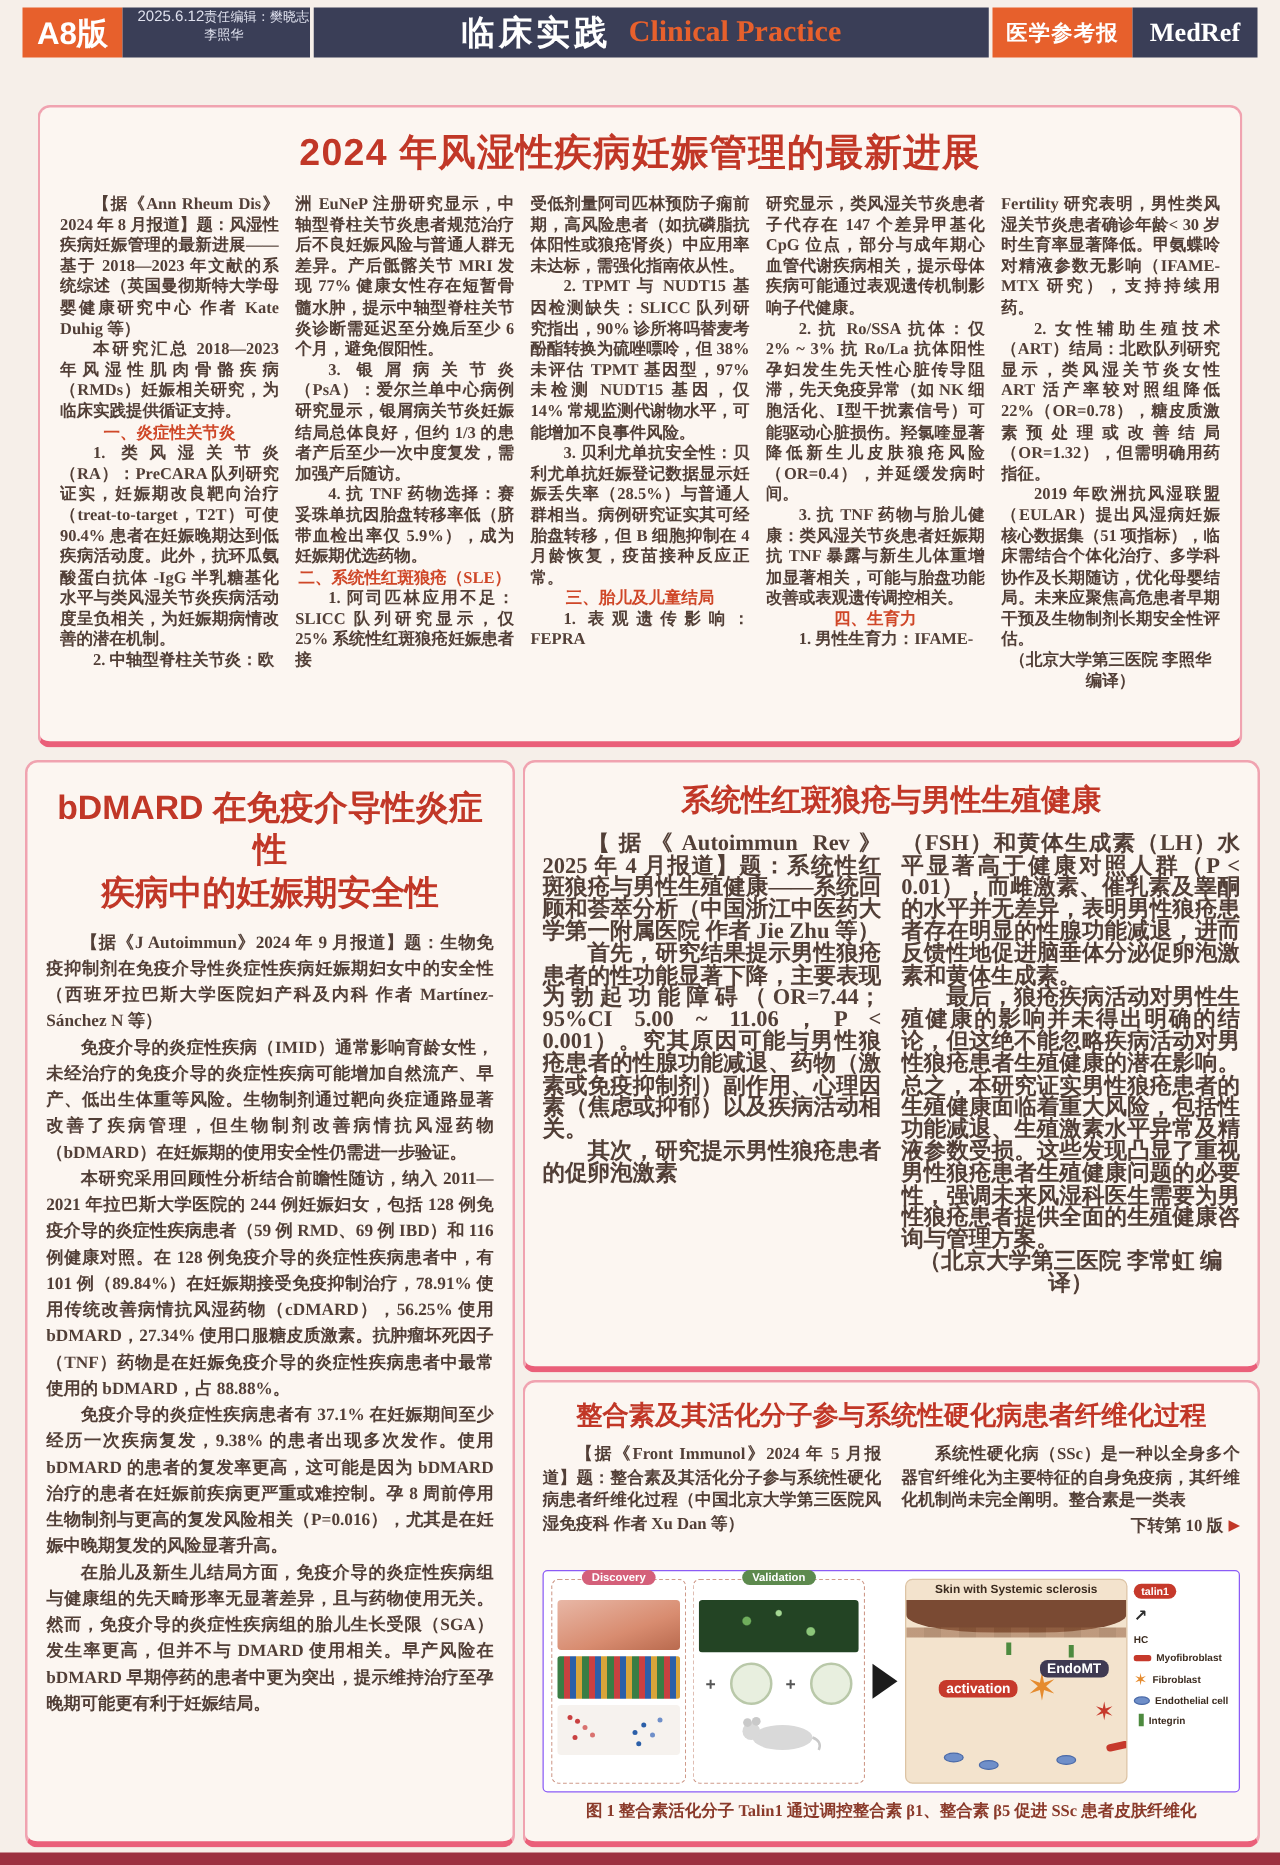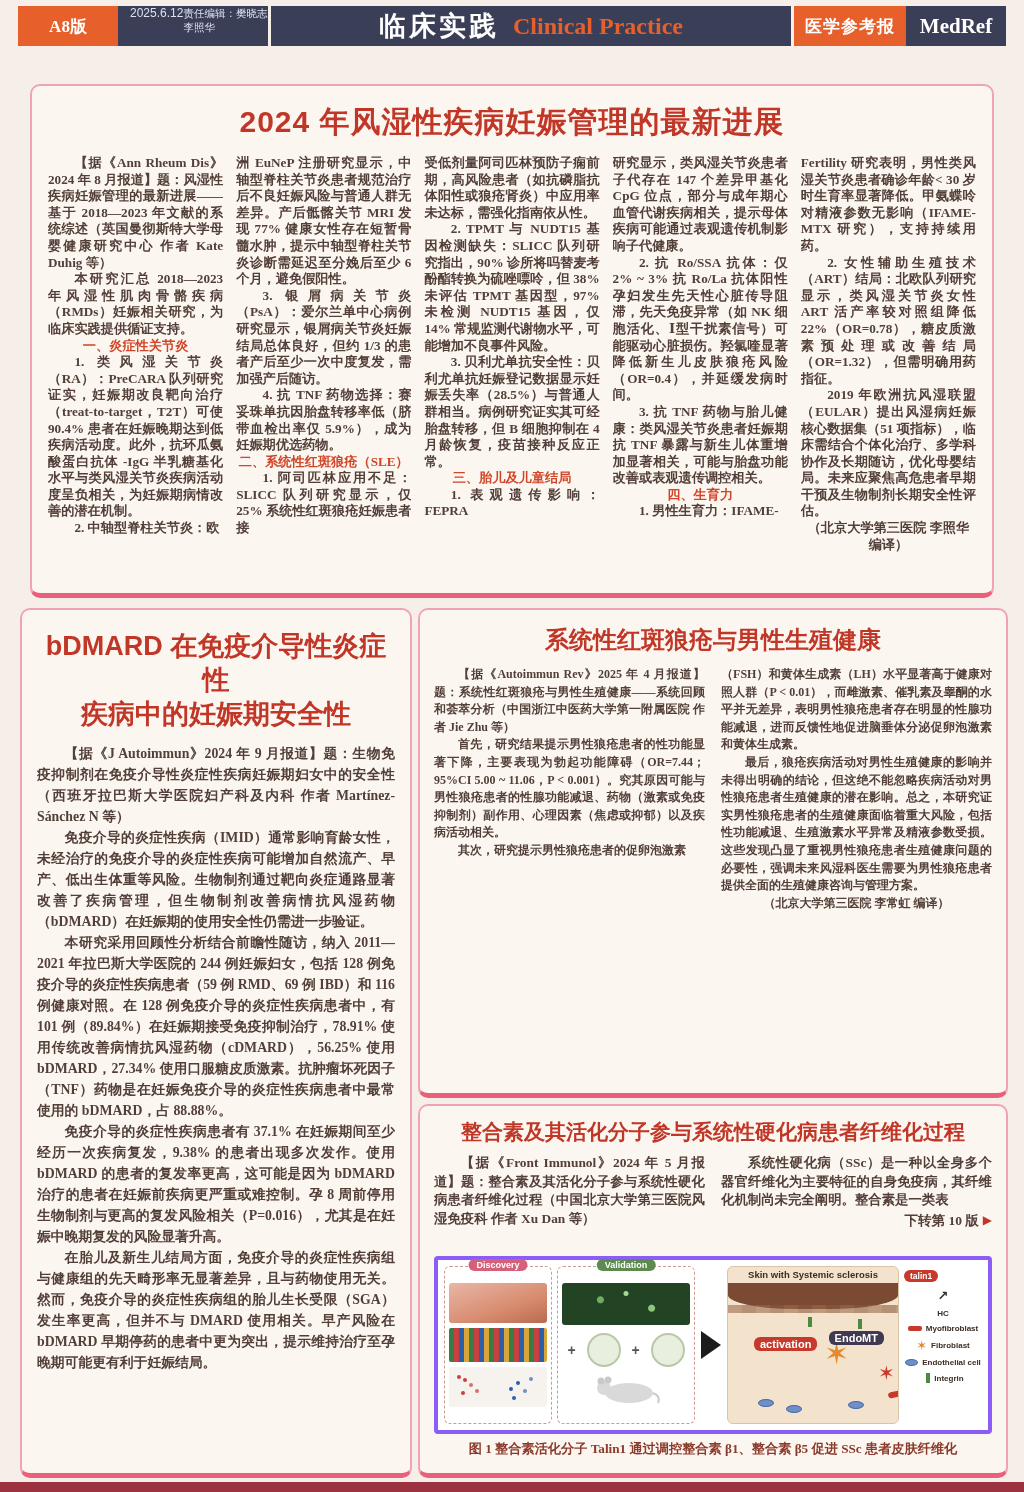--- a/index.html
+++ b/index.html
@@ -8,22 +8,22 @@
     --box-bg:#fcf6f1; --page-bg:#f6efe9; --footer:#9c3140;
   }
   *{margin:0;padding:0;box-sizing:border-box;}
   html,body{width:1024px;height:1492px;}
   body{background:var(--page-bg);position:relative;overflow:hidden;
        font-family:"Liberation Serif","DejaVu Serif",serif;color:var(--body);}
 
   
   .masthead{position:absolute;top:6px;left:18px;width:988px;height:40px;display:flex;}
   .seg{height:100%;display:flex;align-items:center;justify-content:center;}
-  .seg-edition{background:var(--orange);width:100px;color:#fff;
-     font-family:Liberation Serif, serif;font-weight:bold;font-size:17px;}
+  .seg-edition{background:var(--orange);width:80px;color:#fff;
+     font-family:Liberation Sans, sans-serif;font-weight:bold;font-size:25px;}
   .seg-date{background:var(--navy);width:150px;align-items:flex-start;
      padding-left:12px;color:#dfe1ee;font-family:"Liberation Sans",sans-serif;}
   .seg-date .d1{font-size:12px;}
   .seg-date .d2{font-size:10.5px;margin-top:1px;}
   .seg-center{background:var(--navy);flex:1;margin-left:3px;gap:14px;}
   .seg-center .cn{color:#fff;font-size:27px;font-weight:bold;letter-spacing:3px;
      font-family:Liberation Serif, serif;}
   .seg-center .en{color:var(--orange);font-size:24px;font-weight:bold;
      font-family:"Liberation Serif",serif;}
   .seg-paper{background:var(--orange);width:112px;margin-left:3px;color:#fff;
@@ -52,31 +52,31 @@
   .sig{text-align:center;font-weight:600;}
 
   .cols5{display:flex;gap:13px;height:434px;overflow:hidden;}
   .cols5 .col{flex:1;overflow:hidden;}
 
   .box-bdmard .body{font-size:13.8px;line-height:21px;}
   .box-bdmard .content{height:730px;overflow:hidden;}
 
   .cols2{display:flex;gap:16px;overflow:hidden;}
   .box-sle .cols2{height:420px;}
-  .box-sle .body{font-size:12px;line-height:17.6px;}
+  .box-sle .body{font-size:18px;line-height:17.6px;}
   .cols2 .col{flex:1;overflow:hidden;}
 
   .box-int .cols2{height:96px;}
   .box-int .body{font-size:13.4px;line-height:18.5px;}
   .continue{display:flex;justify-content:flex-end;align-items:center;gap:4px;
             font-weight:bold;font-size:13.5px;margin-top:2px;}
   .continue .tri{color:#c13727;font-size:12px;}
 
   
-  .figure{margin-top:6px;height:178px;background:#ffffff;border:4px solid #8b5cf6;
+  .figure{margin-top:6px;height:178px;background:#ffffff;border:1px solid #8b5cf6;
           border-radius:4px;display:flex;gap:5px;padding:6px;position:relative;
           font-family:"Liberation Sans","DejaVu Sans",sans-serif;}
   .fpanel{border:1.5px dashed #cf9a8a;border-radius:6px;padding:16px 4px 4px;position:relative;}
   .fpanel .ptag{position:absolute;top:-8px;left:50%;transform:translateX(-50%);
       font-size:9px;font-weight:bold;color:#fff;padding:1px 8px;border-radius:7px;white-space:nowrap;}
   .p-disc{width:108px;}
   .p-disc .ptag{background:#d4607a;}
   .p-val{width:138px;}
   .p-val .ptag{background:#5d8a4e;}
   .histo{height:40px;border-radius:3px;background:linear-gradient(160deg,#e8b7a6,#d88c70 60%,#b96a4e);}
@@ -102,21 +102,21 @@
      border-radius:0 0 40% 40%/0 0 14px 14px;}
   .derm2{position:absolute;top:38px;left:0;right:0;height:8px;
      background:repeating-linear-gradient(90deg,#9c6a4a 0 14px,#8a5a3b 14px 28px);opacity:.6;}
   .star{position:absolute;color:#e58b2e;font-size:30px;line-height:1;}
   .pill{position:absolute;font-size:11px;color:#fff;font-weight:bold;padding:1px 6px;border-radius:6px;}
   .pill-act{background:#c6392b;}
   .pill-endo{background:#3f3a52;}
   .vessel{position:absolute;width:16px;height:8px;border-radius:50%;background:#6f8fc9;border:1px solid #4a6aa8;}
   .myof{position:absolute;width:18px;height:6px;border-radius:3px;background:#c6392b;}
   .integ{position:absolute;width:4px;height:10px;background:#4d8a3f;}
-  .legend{width:78px;display:flex;flex-direction:column;gap:6px;padding-top:4px;align-items:center;}
+  .legend{width:78px;display:flex;flex-direction:column;gap:6px;padding-top:4px;}
   .legend .trend{font-size:13px;font-weight:bold;color:#2c2c2c;}
   .legend .talin{align-self:flex-start;background:#c6392b;color:#fff;font-size:8.5px;
      font-weight:bold;padding:1px 6px;border-radius:6px;}
   .litem{display:flex;align-items:center;gap:4px;font-size:8px;color:#3c2c20;font-weight:bold;}
   .lg-myo{width:14px;height:5px;background:#c6392b;border-radius:2px;flex:none;}
   .lg-fib{color:#e58b2e;font-size:13px;line-height:1;flex:none;}
   .lg-end{width:13px;height:7px;border-radius:50%;background:#6f8fc9;border:1px solid #4a6aa8;flex:none;}
   .lg-int{width:4px;height:10px;background:#4d8a3f;flex:none;margin-left:4px;}
   .caption{margin-top:6px;text-align:center;font-weight:bold;font-size:13.2px;color:#8a3category;
      color:#8a3a2a;}
@@ -255,21 +255,21 @@
         </svg>
       </div>
     </div>
     <div class="bigarrow"></div>
     <div class="skinpanel">
       <div class="skintitle">Skin with Systemic sclerosis</div>
       <div class="derm"></div>
       <div class="derm2"></div>
       <span class="star" style="left:96px;top:72px;">✶</span>
       <span class="star" style="left:150px;top:96px;font-size:20px;color:#c6392b;">✶</span>
-      <div class="pill pill-act" style="left:26px;top:70px;">activation</div>
+      <div class="pill pill-act" style="left:26px;top:80px;">activation</div>
       <div class="pill pill-endo" style="right:14px;top:64px;">EndoMT</div>
       <span class="vessel" style="left:30px;bottom:16px;"></span>
       <span class="vessel" style="left:58px;bottom:10px;"></span>
       <span class="vessel" style="left:120px;bottom:14px;"></span>
       <span class="myof" style="left:160px;bottom:26px;transform:rotate(-12deg);"></span>
 
       <span class="integ" style="left:80px;top:50px;"></span>
       <span class="integ" style="left:130px;top:52px;"></span>
     </div>
     <div class="legend">

